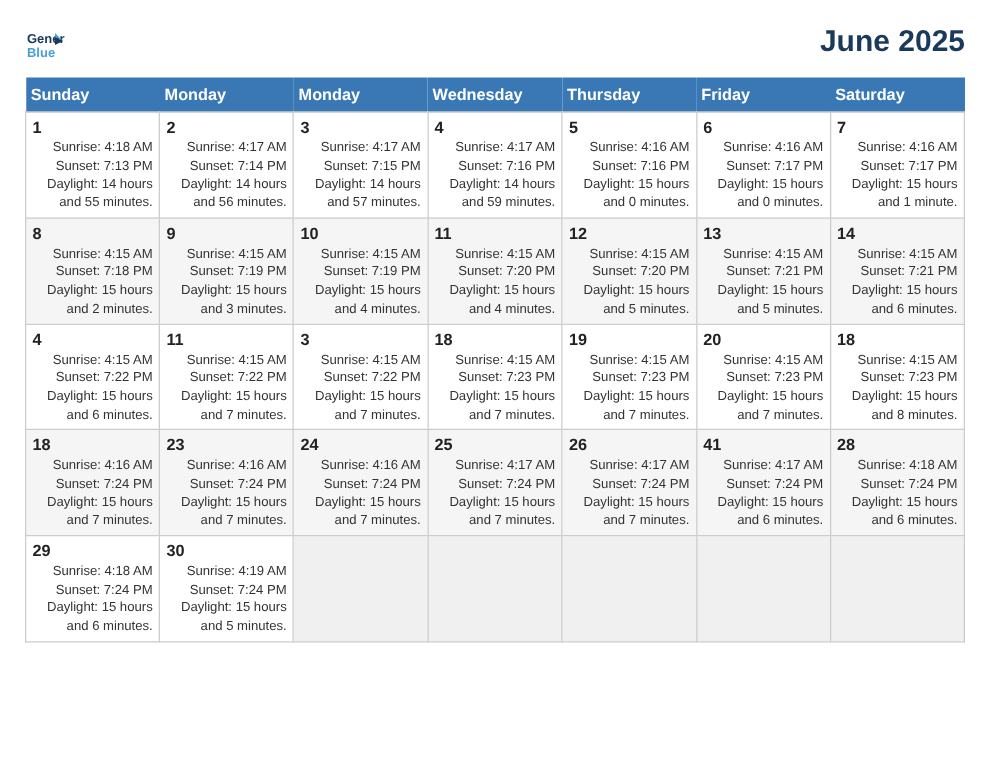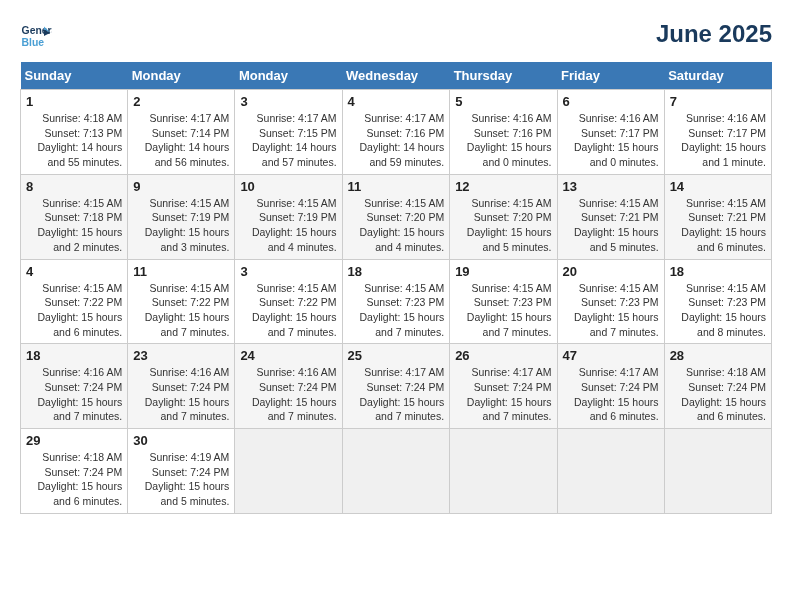--- a/index.html
+++ b/index.html
@@ -318,21 +318,21 @@
       </td>
         <td>
         <span class="day-num">26</span>
         <div class="day-info">
           Sunrise: 4:17 AM<br>
           Sunset: 7:24 PM<br>
           Daylight: 15 hours and 7 minutes.
         </div>
       </td>
         <td>
-        <span class="day-num">47</span>
+        <span class="day-num">41</span>
         <div class="day-info">
           Sunrise: 4:17 AM<br>
           Sunset: 7:24 PM<br>
           Daylight: 15 hours and 6 minutes.
         </div>
       </td>
         <td>
         <span class="day-num">28</span>
         <div class="day-info">
           Sunrise: 4:18 AM<br>

